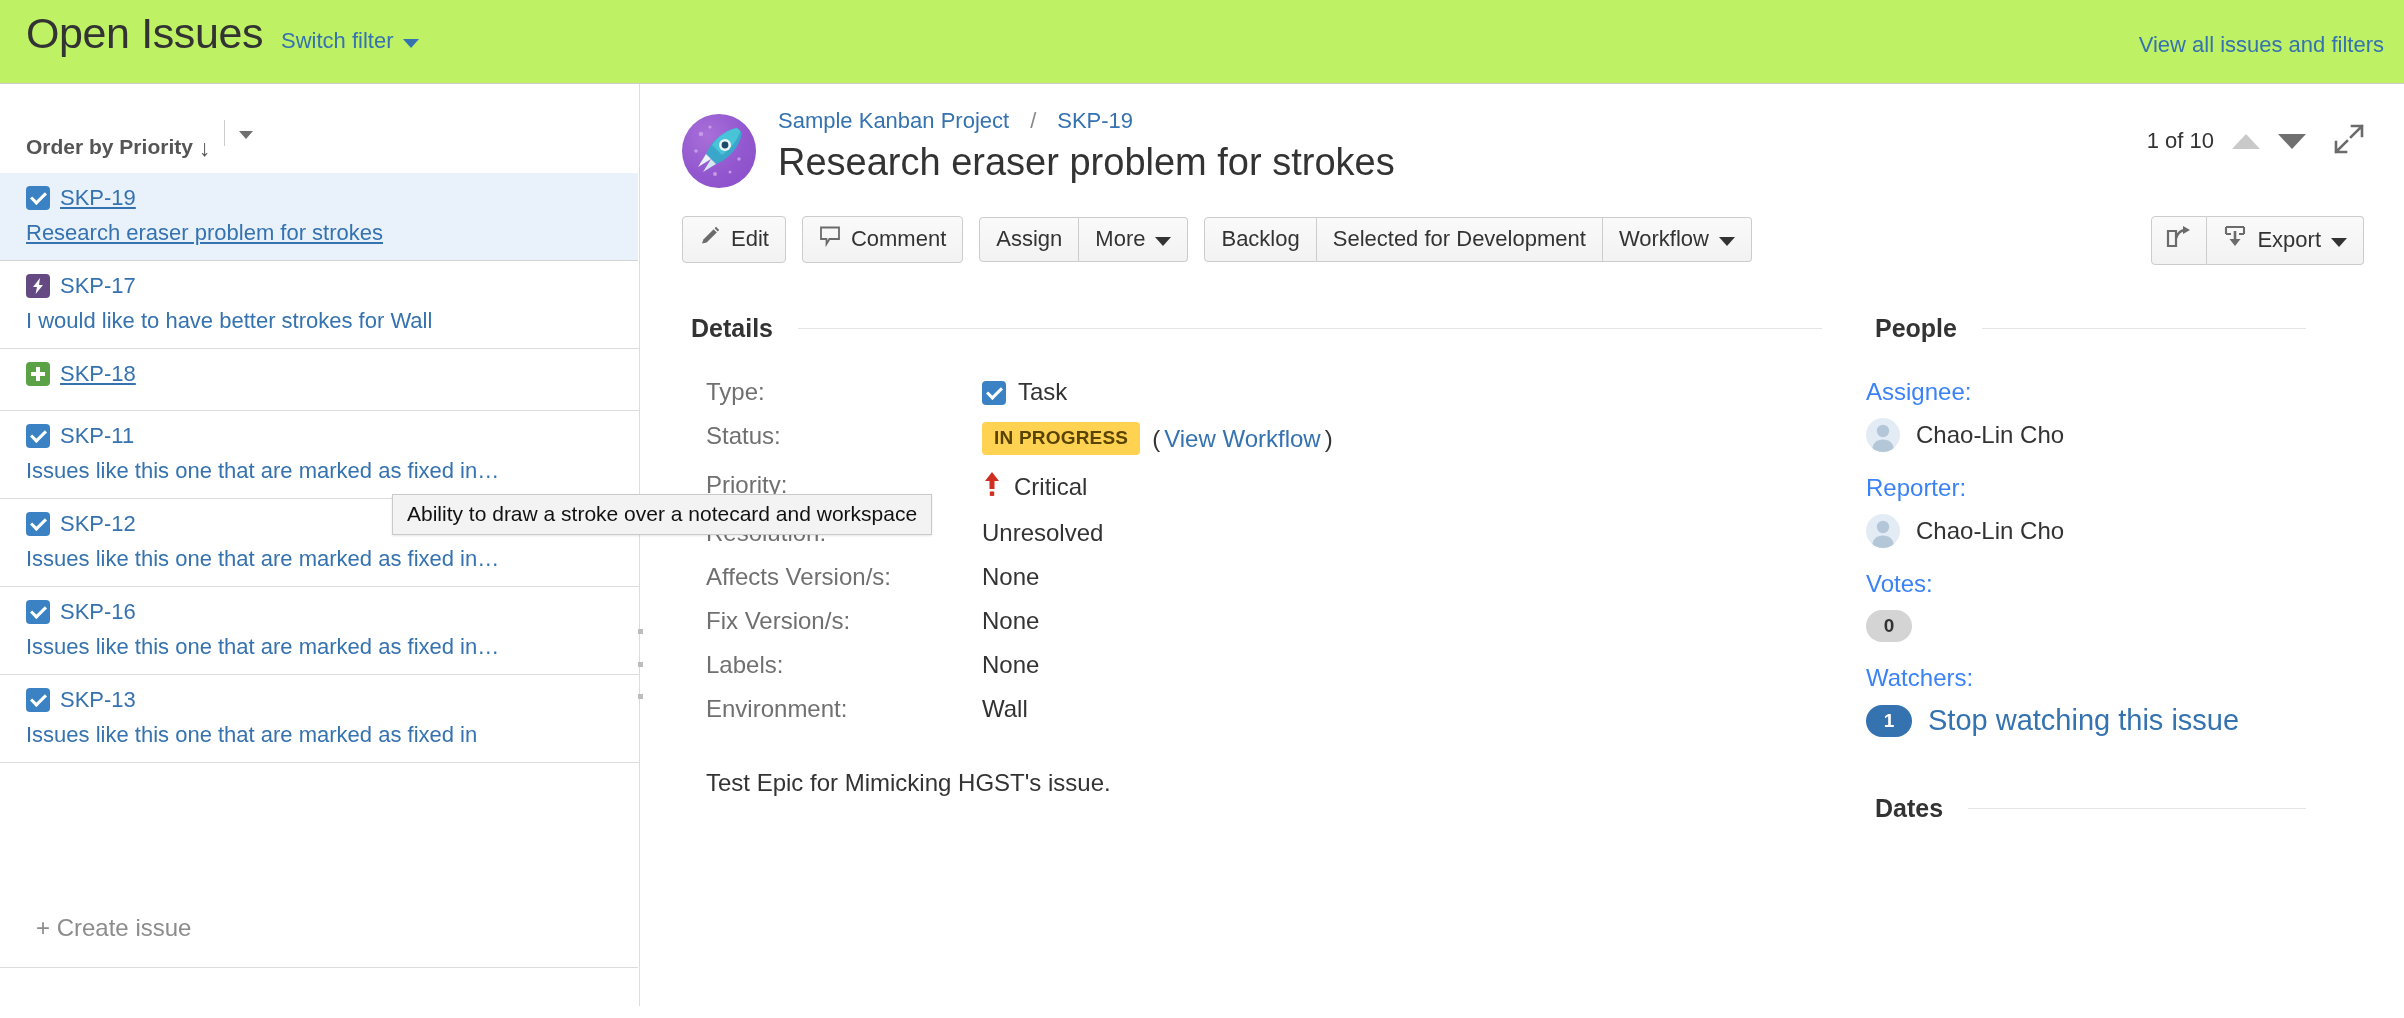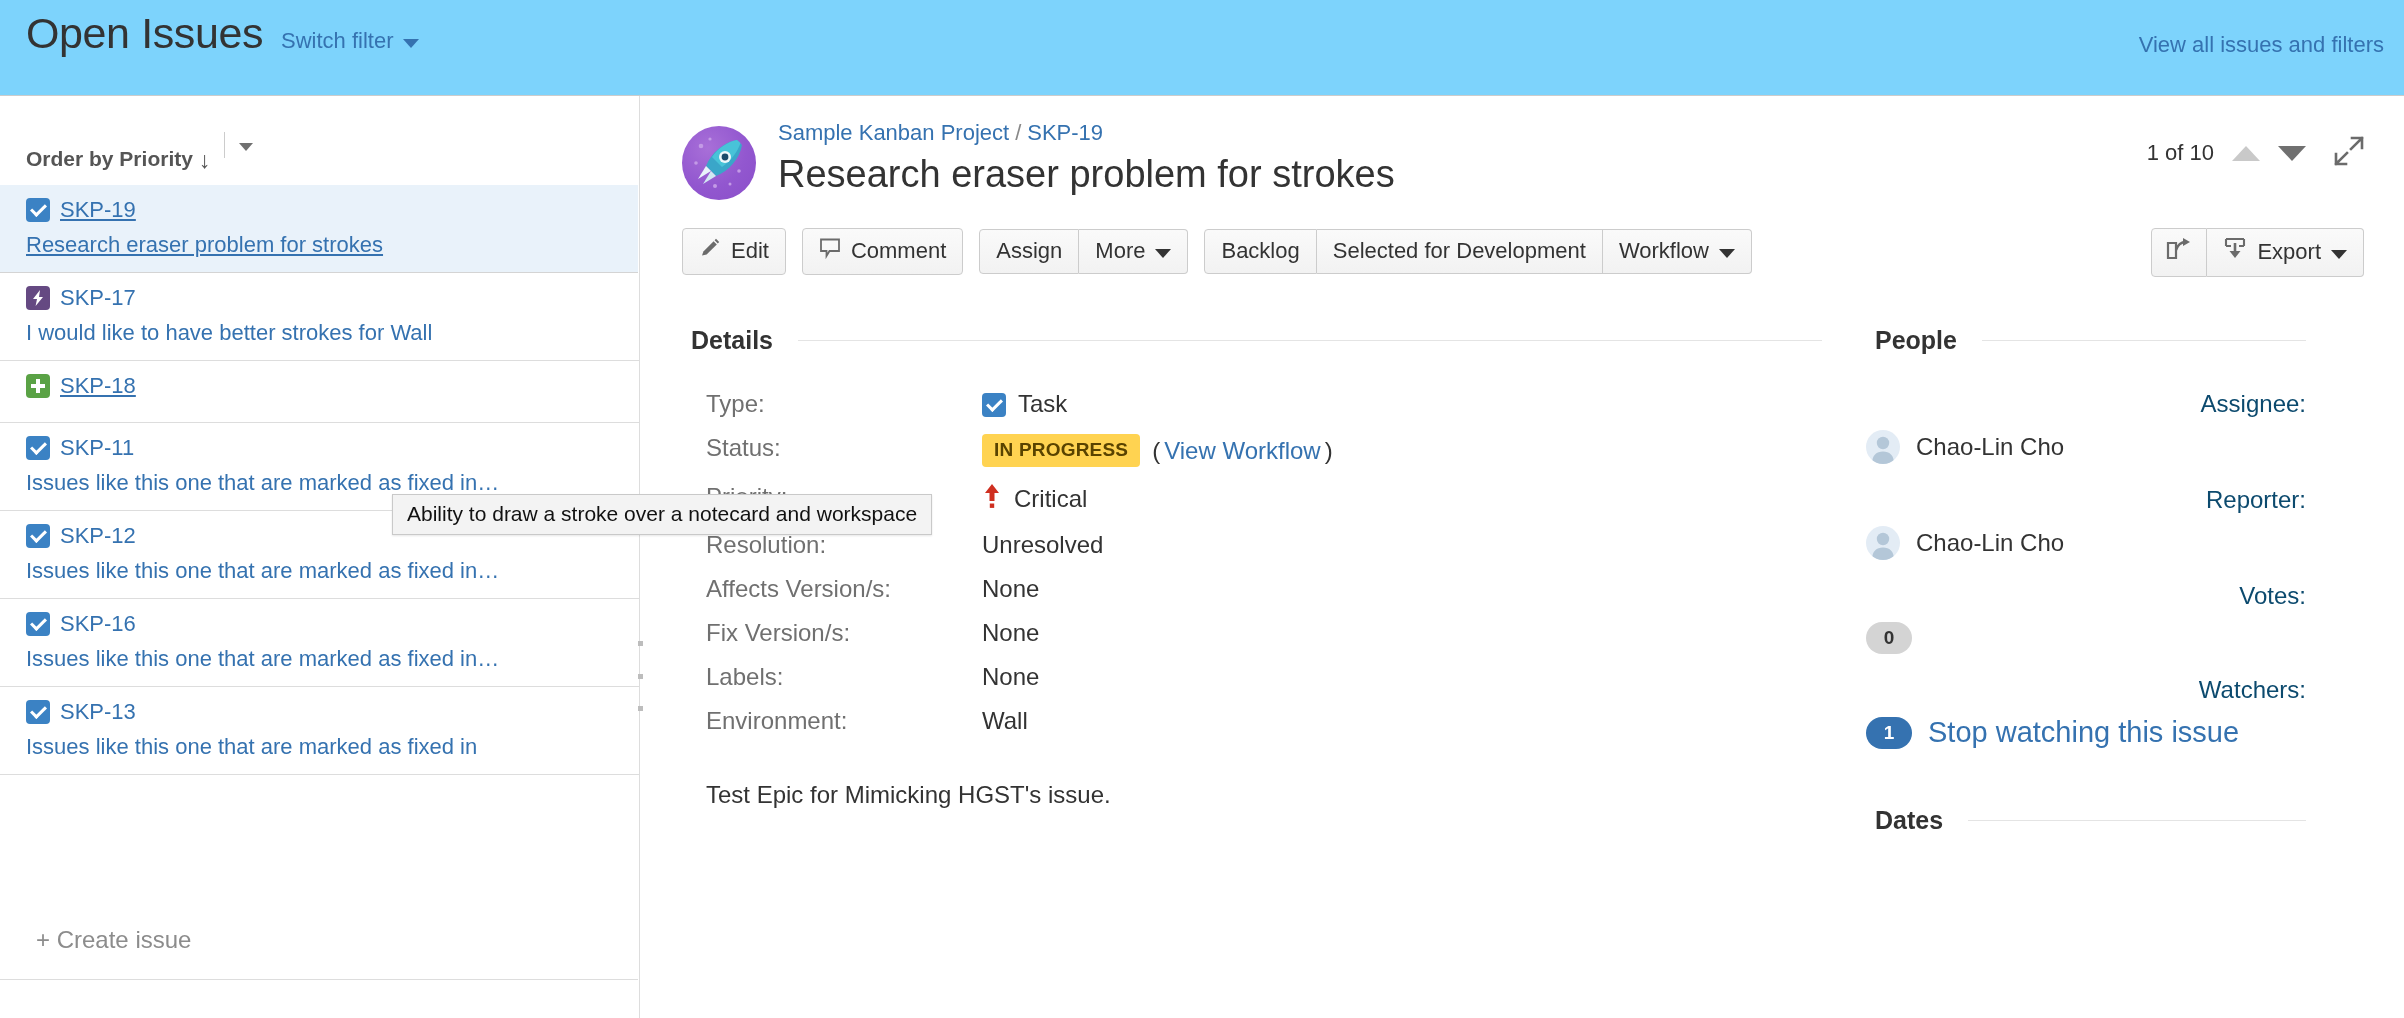--- a/index.html
+++ b/index.html
@@ -8,23 +8,23 @@
     width: 2404px; height: 1018px;
     overflow: hidden;
     background: #fff;
     font-family: "Liberation Sans", sans-serif;
     -webkit-font-smoothing: antialiased;
   }
 
   
   .topbar {
     position: relative;
-    height: 96px;
+    height: 84px;
     border-bottom: 1px solid #ccc;
-    background: #7dd3fc;
+    background: #bef264;
   }
   .filter-title-row {
     position: absolute;
     left: 26px; top: 12px;
     display: flex; align-items: baseline; gap: 18px;
   }
   .filter-title {
     font-size: 43px;
     color: #333;
     font-weight: 400;
@@ -244,21 +244,21 @@
     background: radial-gradient(circle at 35% 30%, #a86fd8 0%, #9257cf 55%, #8a4ec9 100%);
     position: relative;
     overflow: hidden;
     margin-right: 22px;
     margin-top: 6px;
   }
   .project-avatar svg { position: absolute; left: 0; top: 0; }
   .header-text { min-width: 0; }
   .breadcrumb {
     font-size: 22px;
-    display: flex; align-items: flex-end; gap: 6px;
+    display: flex; align-items: flex-end; gap: 21px;
     margin-bottom: 6px;
     white-space: nowrap;
   }
   .breadcrumb .crumb { color: #3572b0; cursor: pointer; }
   .breadcrumb .sep { color: #888; }
   .issue-title {
     font-size: 38px;
     color: #333;
     font-weight: 400;
     line-height: 1.2;
@@ -400,23 +400,22 @@
   .description-text {
     font-size: 24px;
     color: #333;
     padding-left: 24px;
   }
 
   
   .people-field { margin-bottom: 22px; }
   .people-label {
     font-size: 24px;
-    color: #0c4a6e;
+    color: #3b82f6;
     margin-bottom: 12px;
-    text-align: right;
   }
   .people-value {
     display: flex; align-items: center; gap: 16px;
     font-size: 24px;
     color: #333;
   }
   .user-avatar {
     width: 34px; height: 34px;
     flex: 0 0 34px;
     border-radius: 50%;

